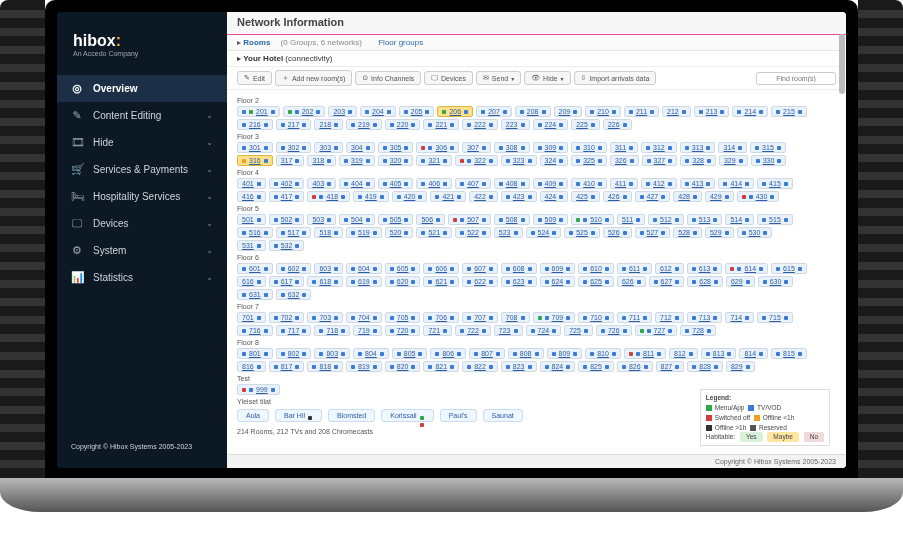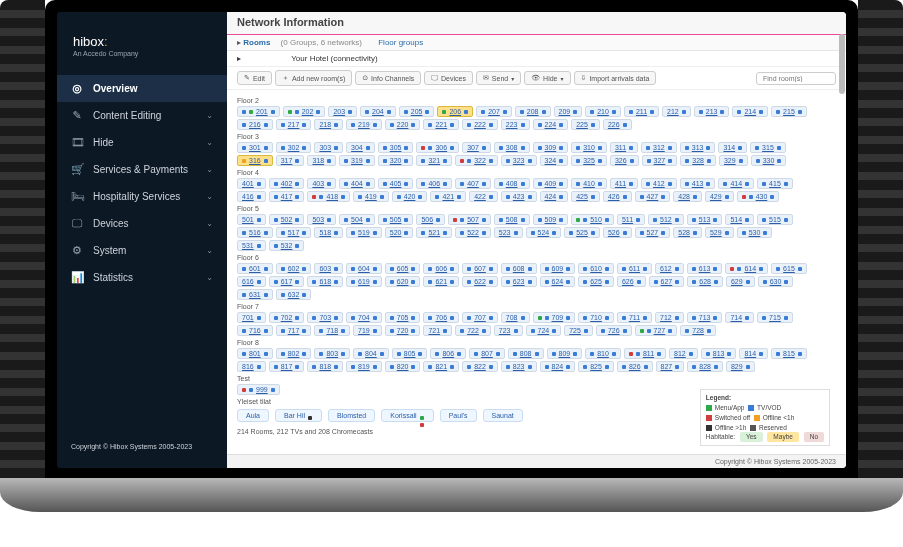--- a/index.html
+++ b/index.html
@@ -12,21 +12,21 @@
   .side-r{right:0;border-radius:0 8px 0 0;}
   .frame{position:absolute;left:45px;right:45px;top:0;height:480px;background:#000;
     border-radius:10px 10px 0 0;padding:12px;}
   .screen{width:100%;height:100%;background:#0d1825;display:flex;border-radius:4px;overflow:hidden;}
   .base{position:absolute;left:0;right:0;top:478px;height:34px;
     background:linear-gradient(#b8b8b8,#555);border-radius:0 0 40px 40px/0 0 20px 20px;}
 
   
   .sidebar{width:170px;background:#0d1825;color:#cdd3da;padding:10px 0;display:flex;flex-direction:column;}
   .logo{padding:10px 16px 18px;}
-  .logo-txt{font-weight:normal;font-size:13px;color:#fff;}
+  .logo-txt{font-weight:bold;font-size:16px;color:#fff;}
   .logo-dot{color:#f5a623;}
   .logo-sub{font-size:7px;color:#9aa5b3;}
   .nav-item{display:flex;align-items:center;gap:10px;padding:7px 14px;font-size:10px;cursor:pointer;color:#cdd3da;}
   .nav-item.active{background:#1c2f47;color:#fff;font-weight:bold;}
   .nav-icon{width:12px;font-size:11px;text-align:center;color:#9aa5b3;}
   .active .nav-icon{color:#fff;}
   .chev{margin-left:auto;font-size:8px;color:#7f8c9e;}
   .copyright{margin-top:auto;padding:8px 14px;font-size:7px;color:#cfd4db;}
 
   
@@ -37,27 +37,27 @@
   .avatar{width:20px;height:20px;background:#444;color:#fff;border-radius:50%;
     display:flex;align-items:center;justify-content:center;font-size:8px;margin-left:8px;}
   .pgtitle{font-size:11px;font-weight:bold;color:#444;padding:4px 10px 6px;background:#f7f7f7;border-bottom:1px solid #ec4899;}
 
   .crumb{background:#fafafa;border-bottom:1px solid #e6e6e6;padding:3px 10px;font-size:8px;color:#555;}
   .crumb a{color:#2b6ca8;text-decoration:none;font-weight:bold;cursor:pointer;}
   .crumb span.muted{color:#888;margin-left:8px;}
   .crumb span.exp{margin-left:14px;color:#2b6ca8;cursor:pointer;}
 
   .crumb2{background:#fff;border-bottom:1px solid #eee;padding:3px 10px;font-size:8px;color:#333;}
-  .crumb2 b{font-weight:normal;margin-left:48px;}
+  .crumb2 b{font-weight:bold;}
 
   .toolbar{background:#fff;border-bottom:1px solid #eee;padding:3px 10px;display:flex;gap:3px;align-items:center;flex-wrap:wrap;}
   .tbtn{border:1px solid #ccc;background:#f6f6f6;border-radius:3px;font-size:7px;color:#555;
     padding:2px 6px;cursor:pointer;display:flex;align-items:center;gap:3px;}
   .tbtn .caret{font-size:6px;}
-  .search{margin-left:auto;border:1px solid #ccc;border-radius:3px;font-size:7px;padding:2px 6px;width:80px;}
+  .search{margin-left:auto;border:1px solid #ccc;border-radius:3px;font-size:7px;padding:2px 6px;width:80px;text-align:center;}
 
   .content{flex:1;overflow:auto;padding:4px 10px 40px;font-size:7px;color:#333;}
   .floor-hdr{font-size:7px;color:#555;margin:3px 0 2px;}
   .rooms{display:flex;flex-wrap:wrap;gap:3px;margin-bottom:2px;}
   .room{border:1px solid #cfd9e6;background:#e9f1fa;border-radius:2px;padding:1px 4px;
     display:flex;align-items:center;gap:3px;color:#2b5ea8;cursor:pointer;min-width:28px;}
   .room .rn{text-decoration:underline;}
   .dot{width:4px;height:4px;border-radius:1px;display:inline-block;}
   .d-green{background:#2fa84a;} .d-blue{background:#3a7bd5;} .d-orange{background:#f0a020;}
   .d-red{background:#d23c3c;} .d-dark{background:#333;}

